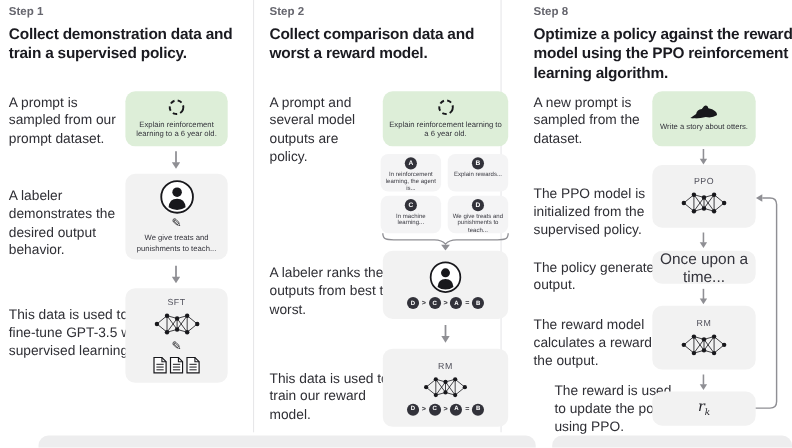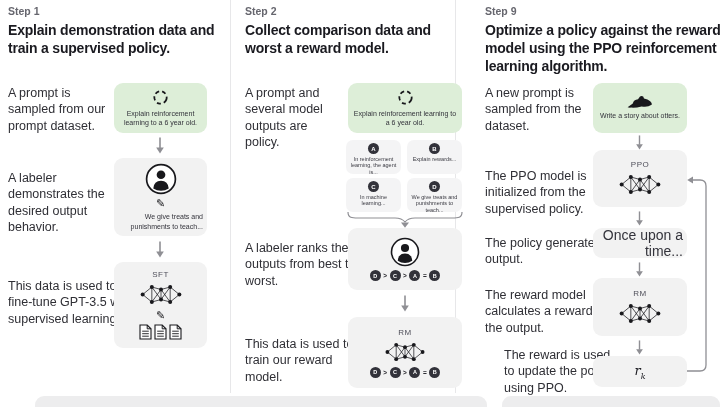--- a/index.html
+++ b/index.html
@@ -6,21 +6,21 @@
   .canvas{position:relative;width:720px;height:407px;background:var(--background,#ffffff);
     overflow:hidden;font-family:"Liberation Sans","DejaVu Sans",sans-serif;}
   .abs{position:absolute;margin:0;}
   .step-label{font-size:10.5px;color:var(--step-label-text,#66666e);font-weight:bold;}
   .title{font-size:14px;font-weight:bold;color:var(--heading-text,#1a1a20);
     line-height:1.3;letter-spacing:-0.2px;}
   .caption{font-size:12.5px;color:var(--caption-text,#2f2f35);line-height:1.3;}
   .node{border-radius:9px;display:flex;flex-direction:column;align-items:center;
     justify-content:center;text-align:center;box-sizing:border-box;padding:4px;gap:3px;}
   .green{background:var(--prompt-green,#ddeed8);}
-  .gray{background:var(--box-gray,#f2f2f2);text-align:right;}
+  .gray{background:var(--box-gray,#f2f2f2);}
   .tiny{font-size:7px;line-height:1.3;color:#33333b;}
   .tiny6{font-size:5.5px;line-height:1.2;color:#3a3a42;}
   .boxlabel{font-size:8px;color:#4f4f5a;letter-spacing:0.5px;}
   .pencil{font-size:11px;line-height:1;color:#18181c;}
   .netsvg{color:#18181c;}
   .divider{position:absolute;top:0;width:1px;height:393px;background:var(--divider,#e7e7e9);}
   .lcir{width:11px;height:11px;border-radius:50%;background:var(--letter-circle,#32323a);
     color:#fff;font-size:6px;font-weight:bold;display:flex;align-items:center;
     justify-content:center;flex:0 0 auto;}
   .rank{display:flex;align-items:center;gap:2.5px;}
@@ -97,21 +97,21 @@
   </defs>
 </svg>
 
 <div class="canvas">
 
   <div class="divider" style="left:230px"></div>
   <div class="divider" style="left:455px"></div>
 
   <section>
     <div class="abs step-label" style="left:8px;top:5px">Step 1</div>
-    <h2 class="abs title" style="left:8px;top:21px;width:218px">Explain demonstration data and train a supervised policy.</h2>
+    <h2 class="abs title" style="left:8px;top:21px;width:218px">Collect demonstration data and train a supervised policy.</h2>
 
     <p class="abs caption" style="left:8px;top:85px;width:104px">A prompt is sampled from our prompt dataset.</p>
     <div class="abs node green" style="left:114px;top:83px;width:93px;height:50px">
       <svg width="17" height="17">
           <use href="#sym-cycle"></use>
         </svg>
       <div class="tiny">Explain reinforcement learning to a 6 year old.</div>
     </div>
 
     <svg class="abs arrow-col" style="left:155px;top:137px" width="10" height="17">
@@ -218,21 +218,21 @@
         <span class="rcir">C</span>
         <span class="rsep">&gt;</span>
         <span class="rcir">A</span>
         <span class="rsep">=</span>
         <span class="rcir">B</span>
       </div>
     </div>
   </section>
 
   <section>
-    <div class="abs step-label" style="left:485px;top:5px">Step 9</div>
+    <div class="abs step-label" style="left:485px;top:5px">Step 8</div>
     <h2 class="abs title" style="left:485px;top:21px;width:238px">Optimize a policy against the reward model using the PPO reinforcement learning algorithm.</h2>
 
     <p class="abs caption" style="left:485px;top:85px;width:105px">A new prompt is sampled from the dataset.</p>
     <div class="abs node green" style="left:593px;top:83px;width:94px;height:50px">
       <svg width="26" height="13">
           <use href="#sym-otter"></use>
         </svg>
       <div class="tiny">Write a story about otters.</div>
     </div>
 

